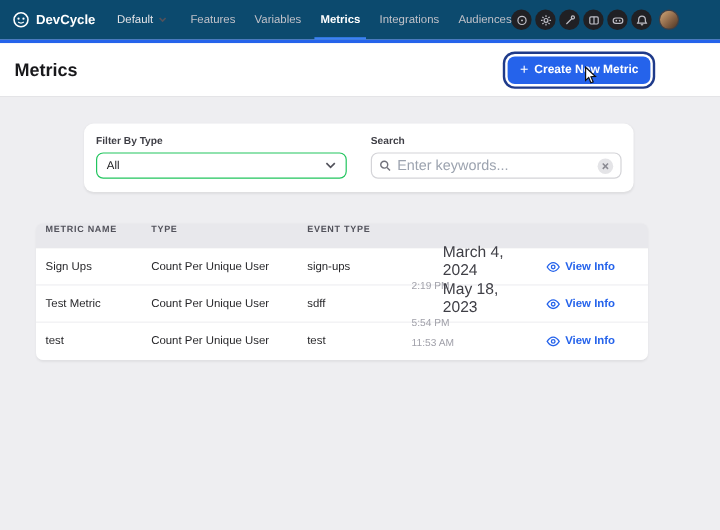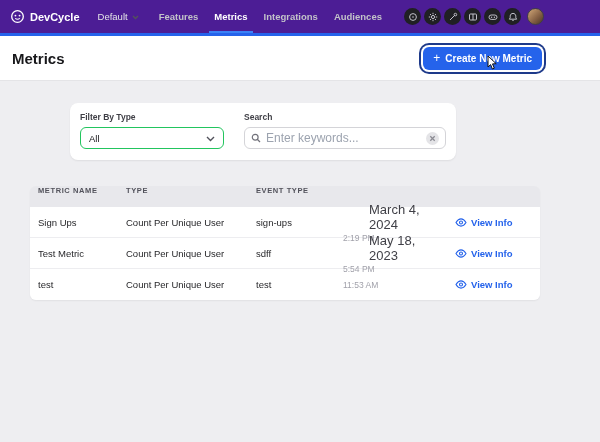--- a/index.html
+++ b/index.html
@@ -1,43 +1,43 @@
 <!DOCTYPE html>
 <html><head>
 <meta charset="utf-8">
 <style>
   * { margin:0; padding:0; box-sizing:border-box; }
   html,body { width:600px; height:442px; }
   body { font-family:"Liberation Sans", sans-serif; background:#eeeef1; overflow:hidden; }
 
   
-  .topnav { height:33px; background:#4c1d95; display:flex; align-items:center; padding:0 56px 0 10px; }
+  .topnav { height:33px; background:#0c4a6e; display:flex; align-items:center; padding:0 56px 0 10px; }
   .brand { display:flex; align-items:center; gap:5px; color:#fff; font-size:11px; font-weight:bold; }
   .logo { width:15px; height:15px; }
   .project { display:flex; align-items:center; gap:4px; color:#e4e4e7; font-size:9.5px; margin-left:18px; cursor:pointer; }
   .nav-items { display:flex; gap:16px; margin-left:20px; align-items:stretch; height:33px; }
-  .nav-item { color:#c2c2c9; font-size:9.5px; display:flex; align-items:center; position:relative; cursor:pointer;font-weight:bold; }
+  .nav-item { color:#c2c2c9; font-size:9.5px; display:flex; align-items:center; position:relative; cursor:pointer; }
   .nav-item.active { color:#fff; font-weight:bold; }
   .nav-item.active::after { content:""; position:absolute; left:-5px; right:-5px; bottom:0; height:2px; background:#3b82f6; }
   .topnav-icons { margin-left:auto; display:flex; gap:3px; align-items:center; }
   .icon-btn { width:17px; height:17px; border-radius:50%; background:#202024; display:flex; align-items:center; justify-content:center; cursor:pointer; }
   .icon-btn svg { stroke:#c0c0c8; fill:none; stroke-width:1; }
   .avatar { width:17px; height:17px; border-radius:50%; margin-left:3px; background:linear-gradient(135deg,#d2a878 0%,#8a6547 55%,#4a3423 100%); border:1px solid #3f3f46; cursor:pointer; }
   .accent { height:3px; background:#2563eb; }
 
   
   .page-header { height:45px; background:#fff; border-bottom:1px solid #e4e4e7; display:flex; align-items:center; justify-content:space-between; padding:0 58px 0 12px; position:relative; }
   .page-title { font-size:15px; font-weight:bold; color:#18181b; }
   .create-btn { display:flex; align-items:center; gap:5px; background:#2563eb; color:#fff; font-size:10px; font-weight:bold; border:none; padding:6px 10px; border-radius:6px; box-shadow:0 0 0 2px #ffffff, 0 0 0 4px #1e3a8a; cursor:pointer; font-family:inherit; }
   .plus { font-size:12px; font-weight:normal; line-height:10px; }
   .cursor { position:absolute; left:487px; top:19px; pointer-events:none; }
 
   
   .content { padding:22px 0 0 30px; }
-  .filter-card { width:386px; margin-left:40px; background:#fff; border-radius:8px; box-shadow:0 1px 2px rgba(0,0,0,.07); padding:9px 10px 11px; display:flex; gap:20px; }
+  .filter-card { width:458px; margin-left:40px; background:#fff; border-radius:8px; box-shadow:0 1px 2px rgba(0,0,0,.07); padding:9px 10px 11px; display:flex; gap:20px; }
   .filter-col { flex:1; }
   .field-label { font-size:8.5px; font-weight:bold; color:#3f3f46; margin-bottom:5px; }
   .select { height:22px; border:1px solid #22c55e; border-radius:6px; display:flex; align-items:center; justify-content:space-between; padding:0 8px; font-size:9.5px; color:#18181b; background:#fff; cursor:pointer; }
   .chev svg { stroke:#52525b; fill:none; stroke-width:1.4; }
   .search-box { height:22px; border:1px solid #d4d4d8; border-radius:6px; display:flex; align-items:center; padding:0 6px; gap:5px; background:#fff; }
   .search-box svg.mag { stroke:#71717a; fill:none; stroke-width:1.2; flex:none; }
   .search-input { border:none; outline:none; flex:1; font-size:12px; color:#18181b; font-family:inherit; background:transparent; min-width:0; }
   .search-input::placeholder { color:#9ca3af; }
   .clear-btn { width:13px; height:13px; border-radius:50%; background:#e4e4e7; display:flex; align-items:center; justify-content:center; cursor:pointer; flex:none; }
   .clear-btn svg { stroke:#8b8b93; stroke-width:1.3; }
@@ -78,20 +78,21 @@
     <span>Default</span>
     <span class="chev">
       <svg width="7" height="5" viewBox="0 0 7 5">
           <polyline points="1,1 3.5,3.6 6,1"></polyline>
         </svg>
     </span>
   </div>
 
   <div class="nav-items">
     <div class="nav-item">Features</div>
+    <div class="nav-item">Variables</div>
     <div class="nav-item active">Metrics</div>
     <div class="nav-item">Integrations</div>
     <div class="nav-item">Audiences</div>
   </div>
 
   <div class="topnav-icons">
     <div class="icon-btn">
       <svg width="10" height="10" viewBox="0 0 10 10">
           <circle cx="5" cy="5" r="3.4"></circle>
           <circle cx="5" cy="5" r="0.8" fill="#c0c0c8" stroke="none"></circle>

